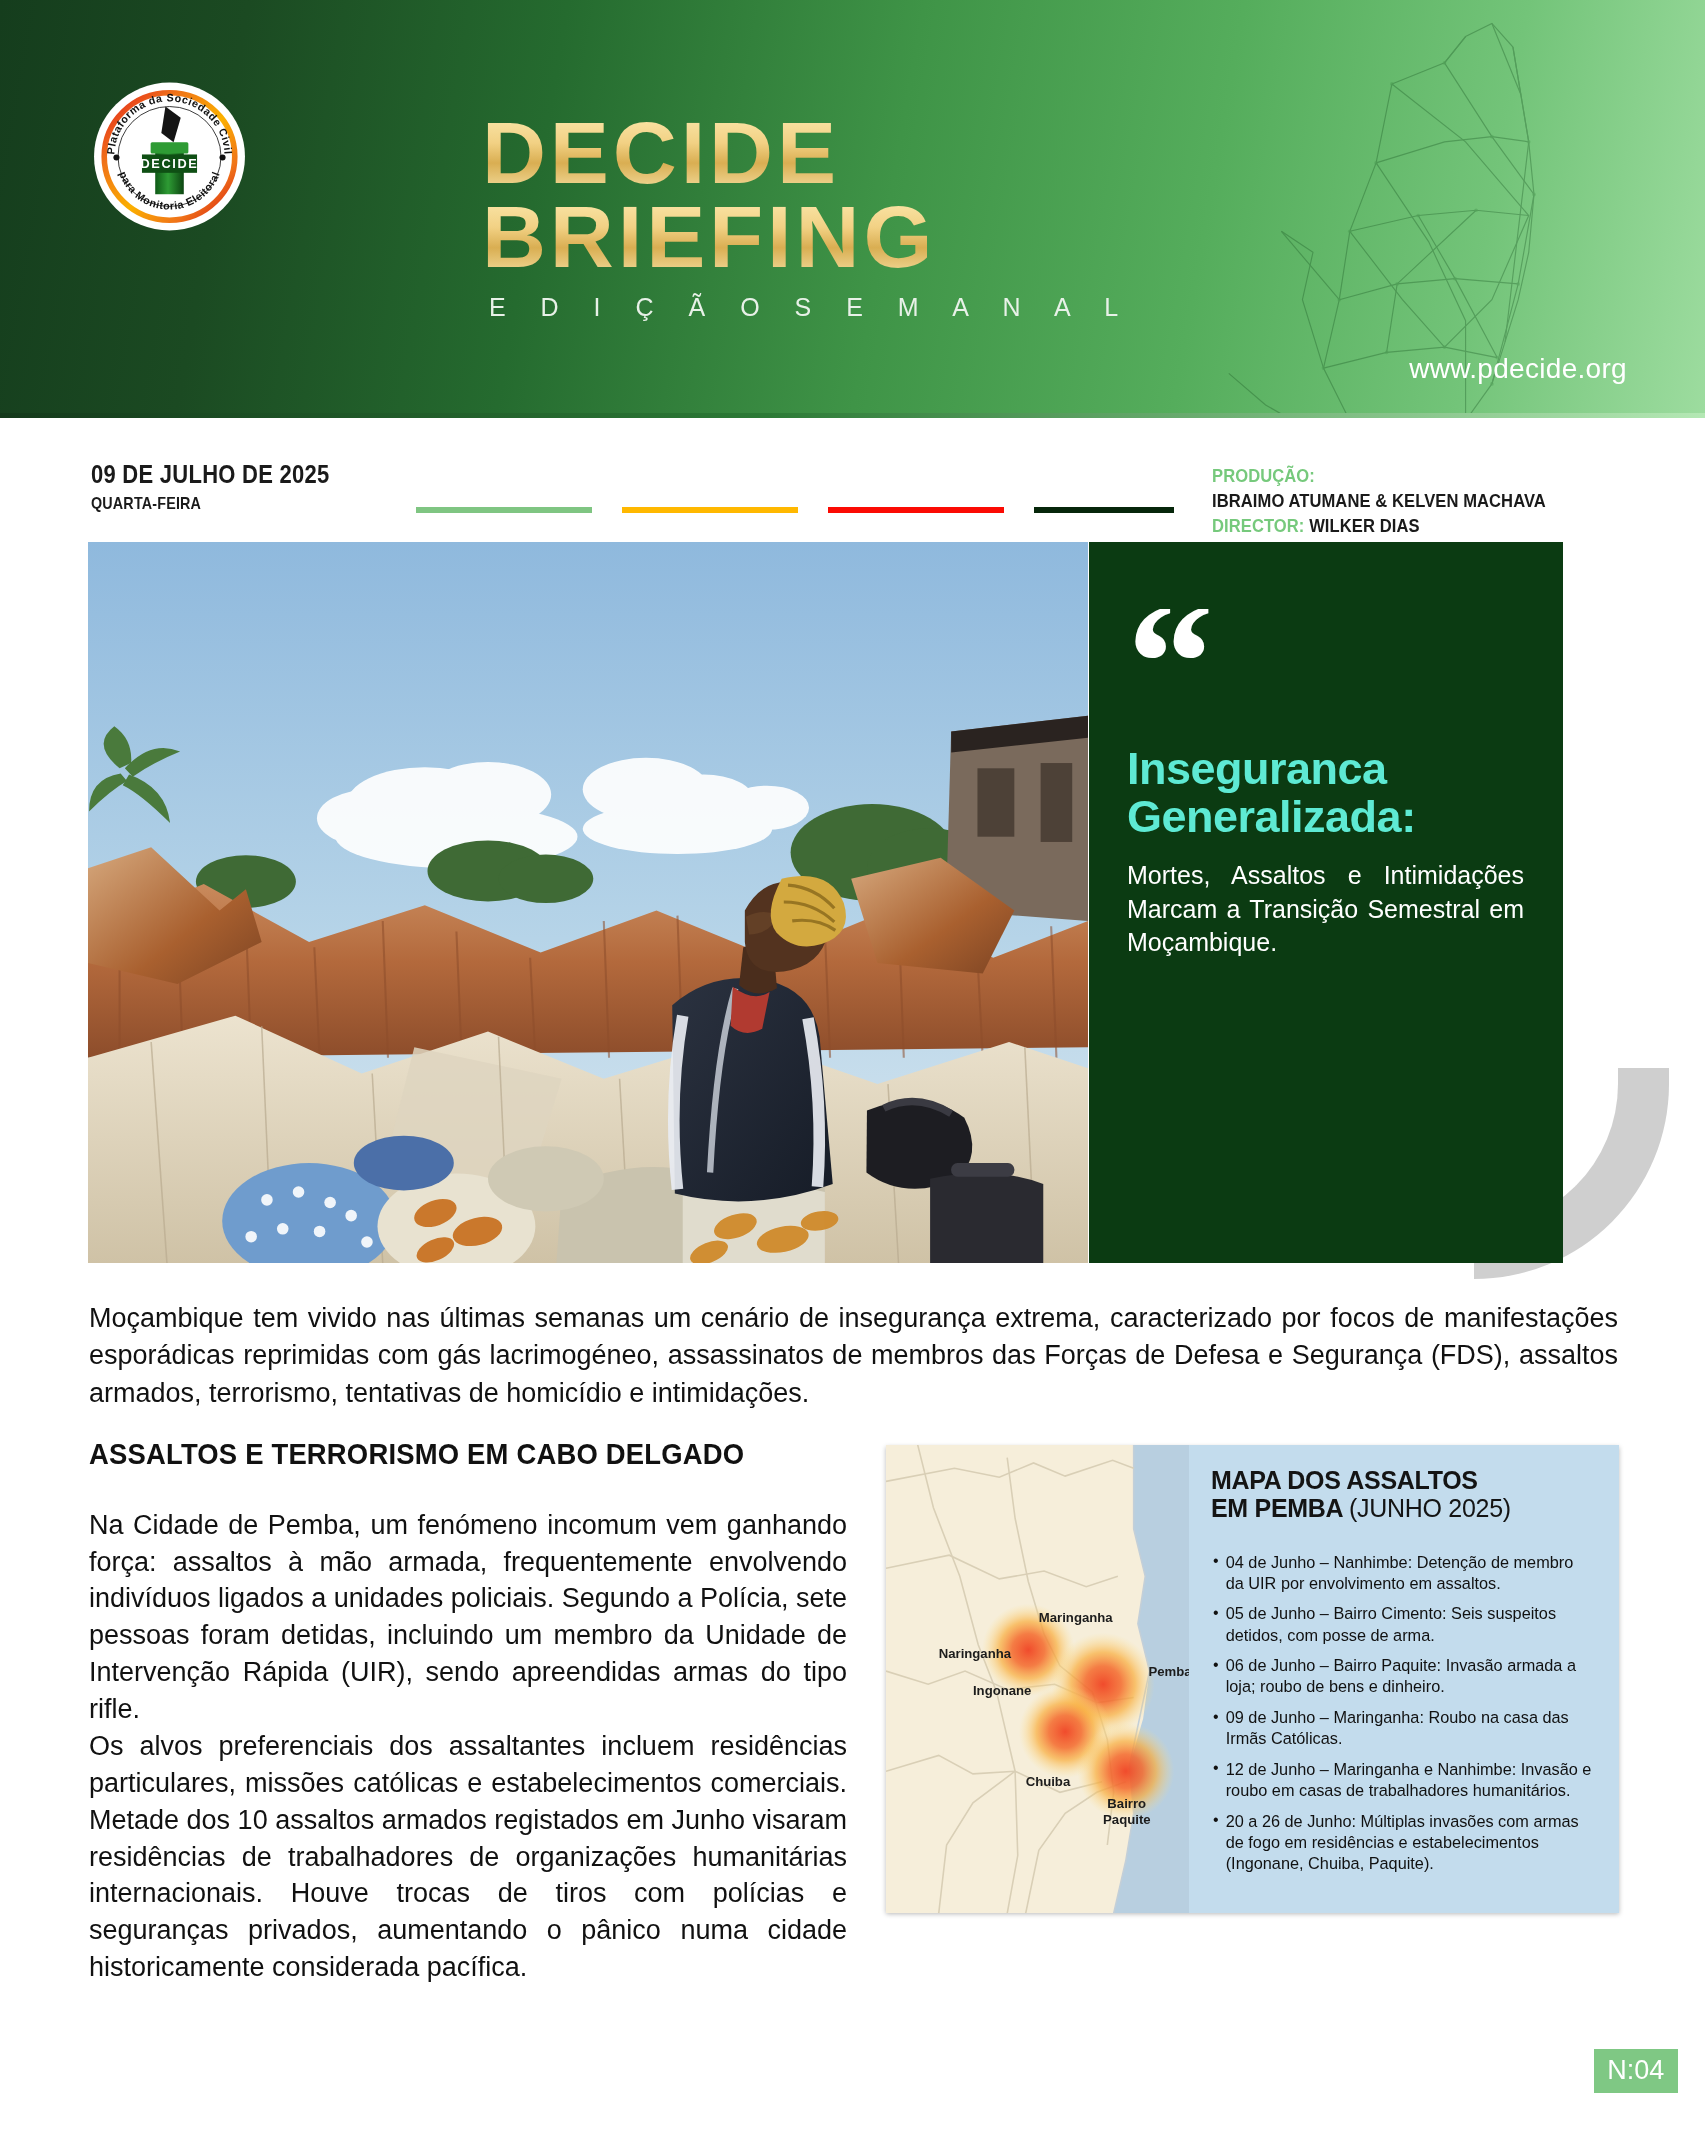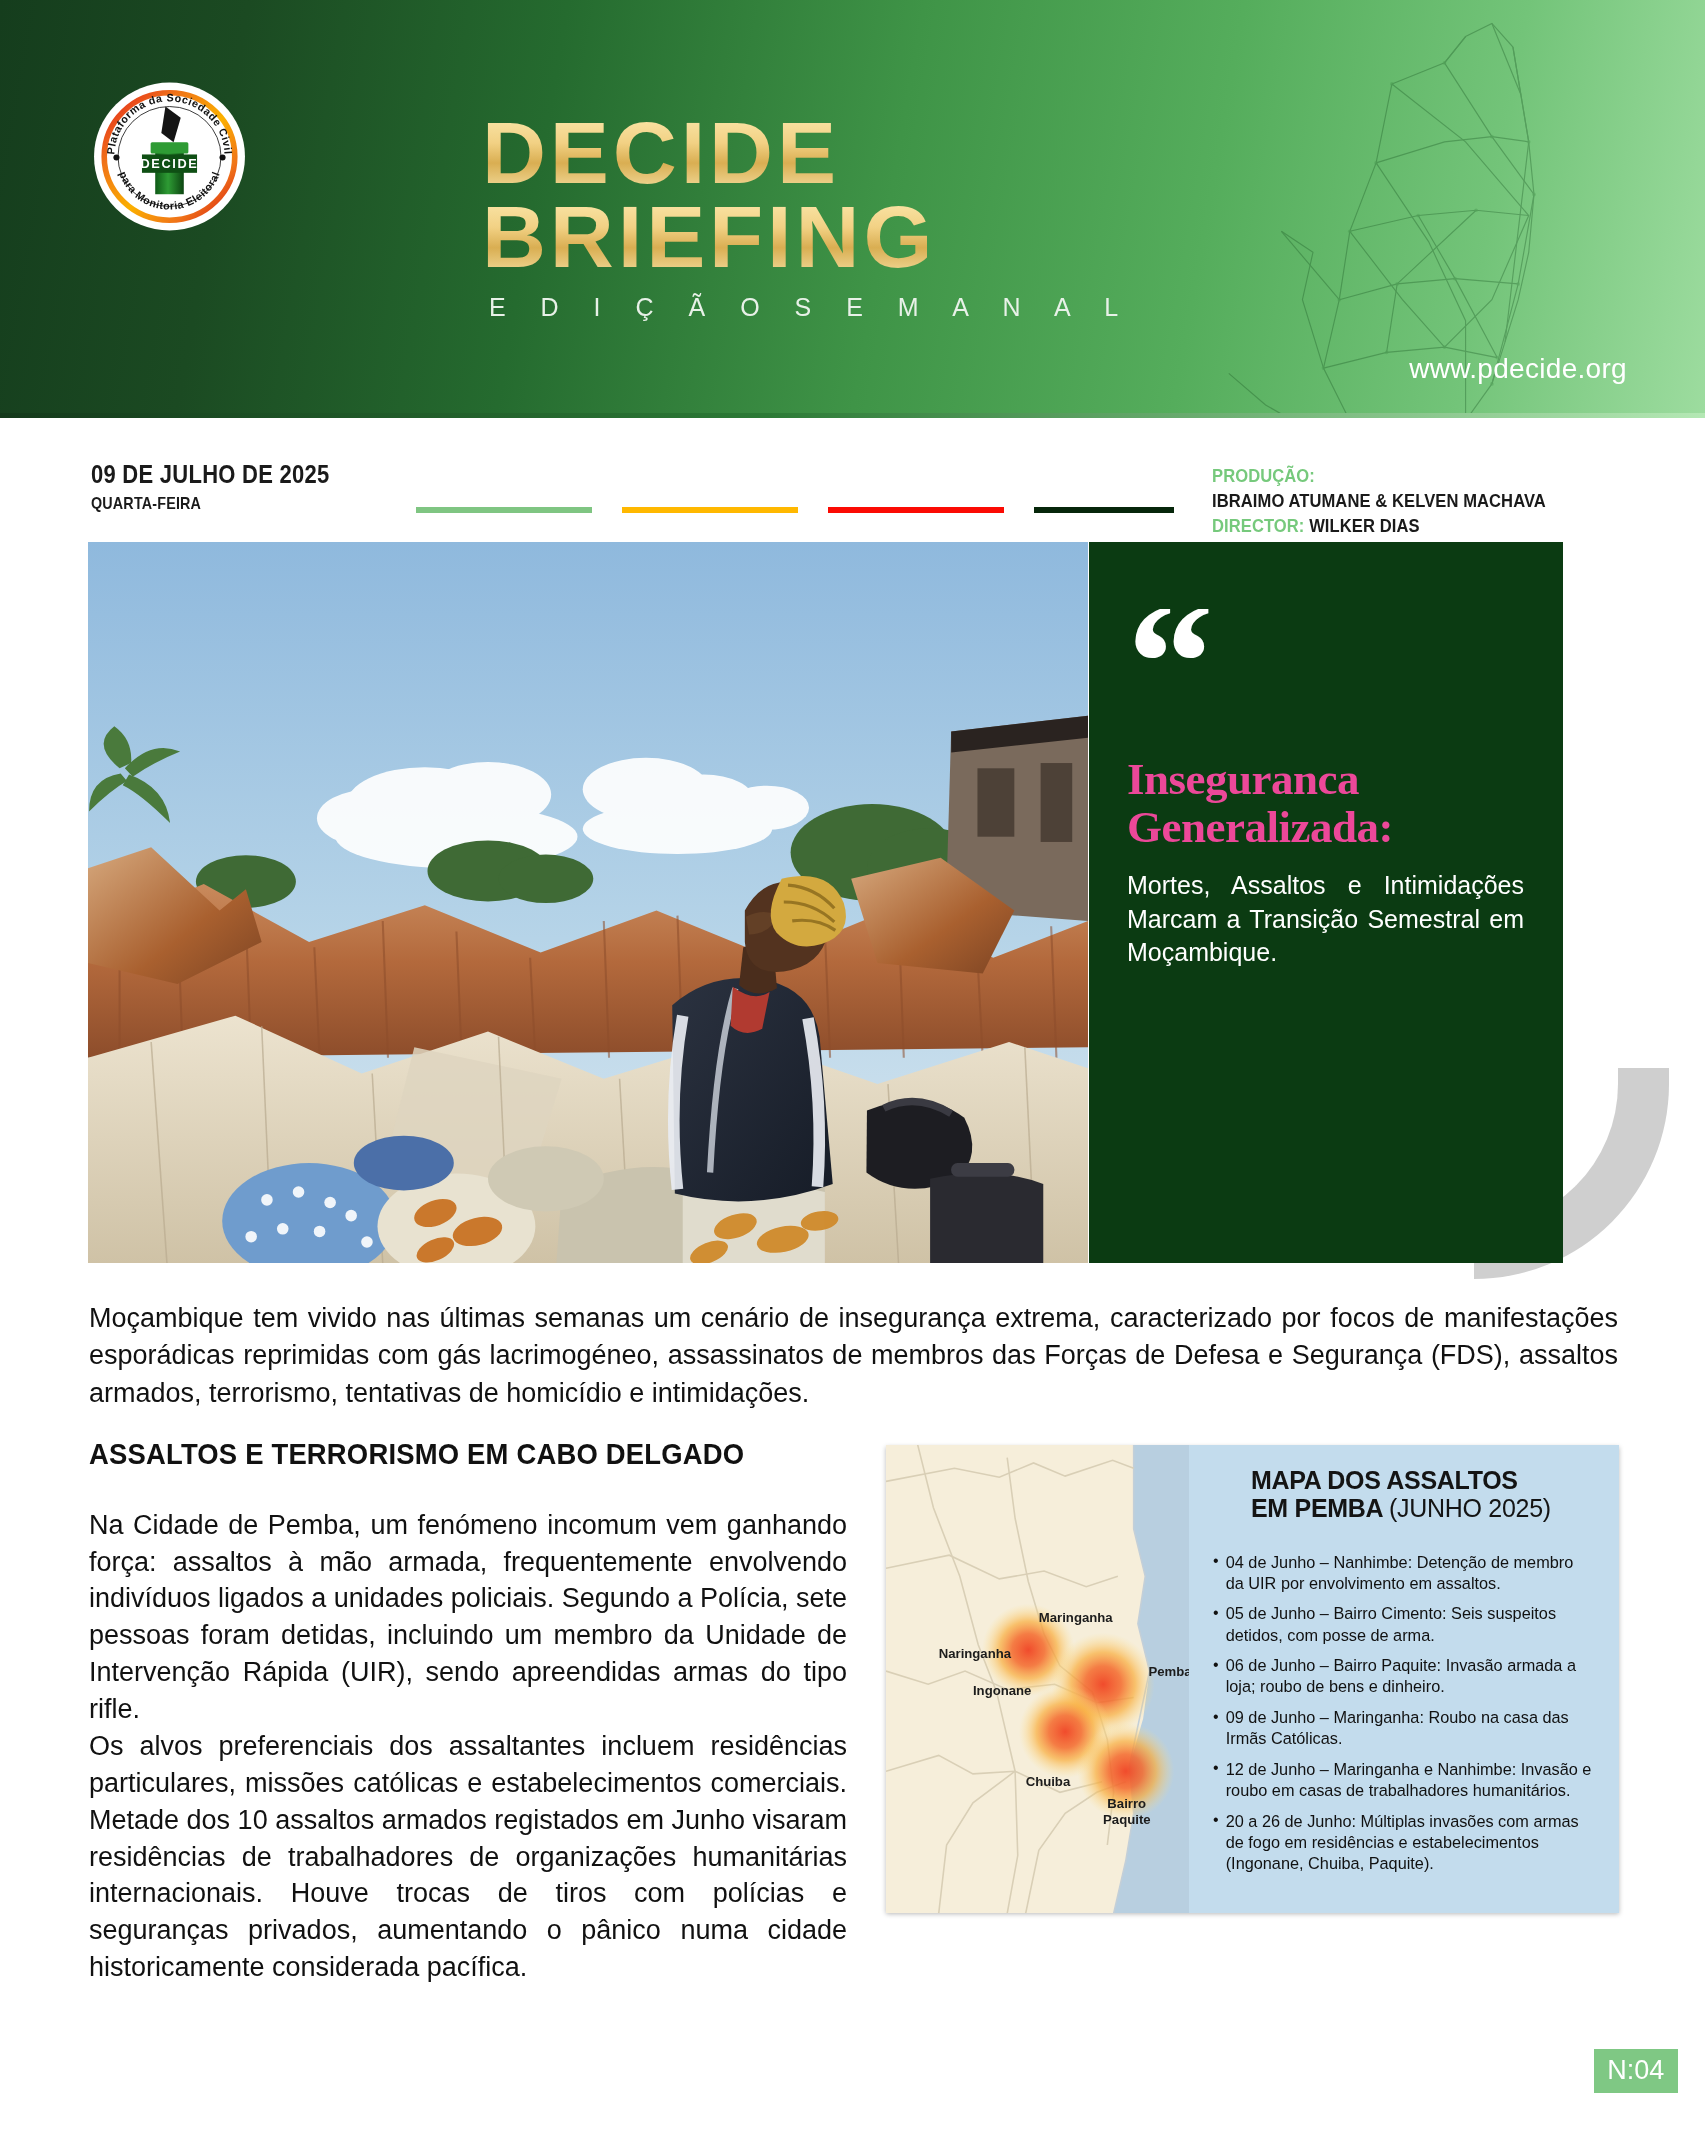--- a/index.html
+++ b/index.html
@@ -177,26 +177,26 @@
     font-family: "Liberation Serif", serif;
     font-weight: 700;
     font-size: 174px;
     line-height: .62;
     color: #ffffff;
     letter-spacing: -5.3px;
     height: 100px;
     overflow: hidden;
   }
   .quote-title {
-    margin-top: 46px;
-    font-family: Liberation Serif, serif;
+    margin-top: 36px;
+    font-family: Liberation Sans, sans-serif;
     font-weight: 700;
     font-size: 45px;
     line-height: 1.07;
-    color: #ec4899;
+    color: #5eead4;
     letter-spacing: -0.5px;
   }
   .quote-sub {
     margin-top: 18px;
     font-size: 25px;
     line-height: 1.34;
     color: #ffffff;
     text-align: justify;
     text-justify: inter-word;
   }
@@ -270,21 +270,20 @@
     background: #c3dced;
     padding: 21px 25px 0 22px;
   }
   .map-title {
     font-family: "Liberation Sans", sans-serif;
     font-weight: 700;
     font-size: 25px;
     line-height: 1.13;
     color: #141414;
     letter-spacing: -0.3px;
-    margin-left: 40px;
   }
   .map-title .light { font-weight: 400; }
   .map-list {
     margin-top: 29px;
     list-style: none;
   }
   .map-list li {
     position: relative;
     padding-left: 14.7px;
     margin-bottom: 9.5px;

